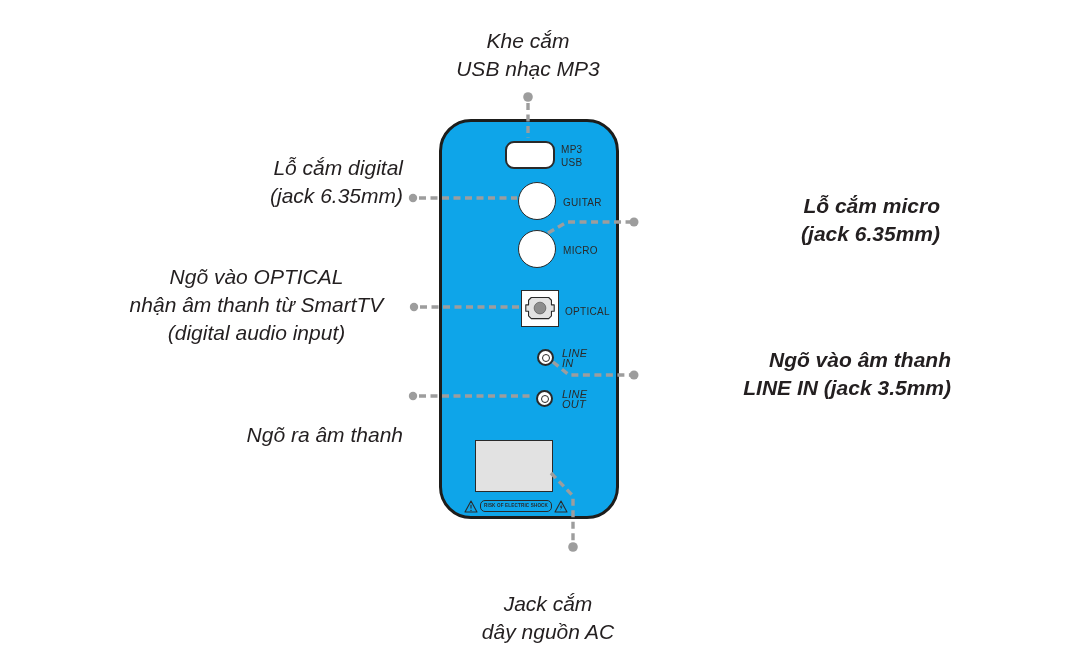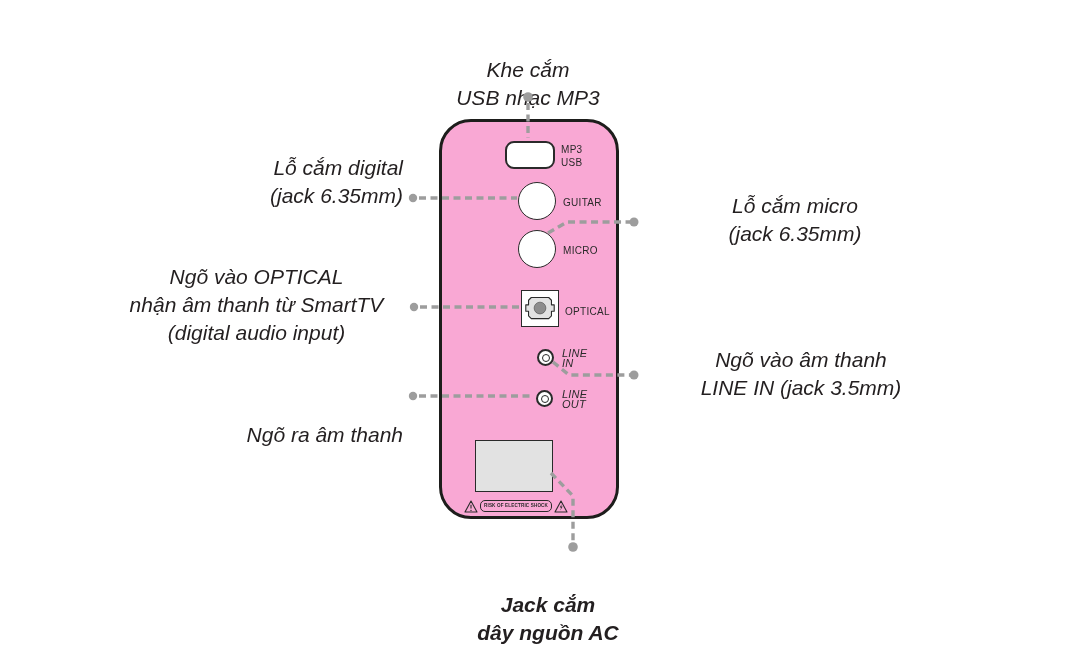--- a/index.html
+++ b/index.html
@@ -3,40 +3,40 @@
 <meta charset="utf-8">
 <style>
   html,body { margin:0; padding:0; background:#ffffff; }
   .canvas {
     position:relative; width:1081px; height:653px; background:#ffffff;
     font-family:"Liberation Sans","DejaVu Sans",sans-serif; color:#231f20; overflow:hidden;
   }
 
   
   .callout { position:absolute; font-style:italic; font-size:21px; line-height:28px; }
-  .co-center { text-align:center;margin-top:29px; }
+  .co-center { text-align:center; }
   .co-right  { text-align:right; }
-  .co-left   { text-align:center; }
+  .co-left   { text-align:right;font-weight:bold; }
   #co-usb     { left:408px; top:27px;  width:240px; }
   #co-guitar  { left:150px; top:154px; width:253px; }
   #co-micro   { left:650px; top:192px; width:290px; }
   #co-optical { left:110px; top:263px; width:293px;text-align:center; }
   #co-linein  { left:651px; top:346px; width:300px; }
   #co-lineout { left:118px; top:381px; width:285px;margin-top:40px; }
-  #co-ac      { left:428px; top:562px; width:240px; font-weight:bold; }
+  #co-ac      { left:428px; top:590px; width:240px; font-weight:normal; }
 
   
   .connectors { position:absolute; left:0; top:0; pointer-events:none; }
   .dash { stroke:#9d9d9d; stroke-width:3.4; fill:none; stroke-dasharray:7 4.5; }
   .dot  { fill:#9d9d9d; }
 
   
   .panel {
     position:absolute; left:439px; top:119px; width:180px; height:400px;
-    box-sizing:border-box; border:3.5px solid #1d1d1b; border-radius:32px; background:#f9a8d4;
+    box-sizing:border-box; border:3.5px solid #1d1d1b; border-radius:32px; background:#0ea5e9;
   }
   .port-label { position:absolute; font-size:10px; line-height:13px; color:#2a2a2a; letter-spacing:0.3px; white-space:nowrap; }
   .port-label.small { font-size:11px; line-height:9.5px; letter-spacing:0.2px;font-style:italic; }
 
   .usb-slot {
     position:absolute; left:63px; top:19px; width:50px; height:28px;
     border:2px solid #2a2a2a; border-radius:9px; box-sizing:border-box; background:#fff;
   }
   #lbl-usb { left:119px; top:21px; }
 

